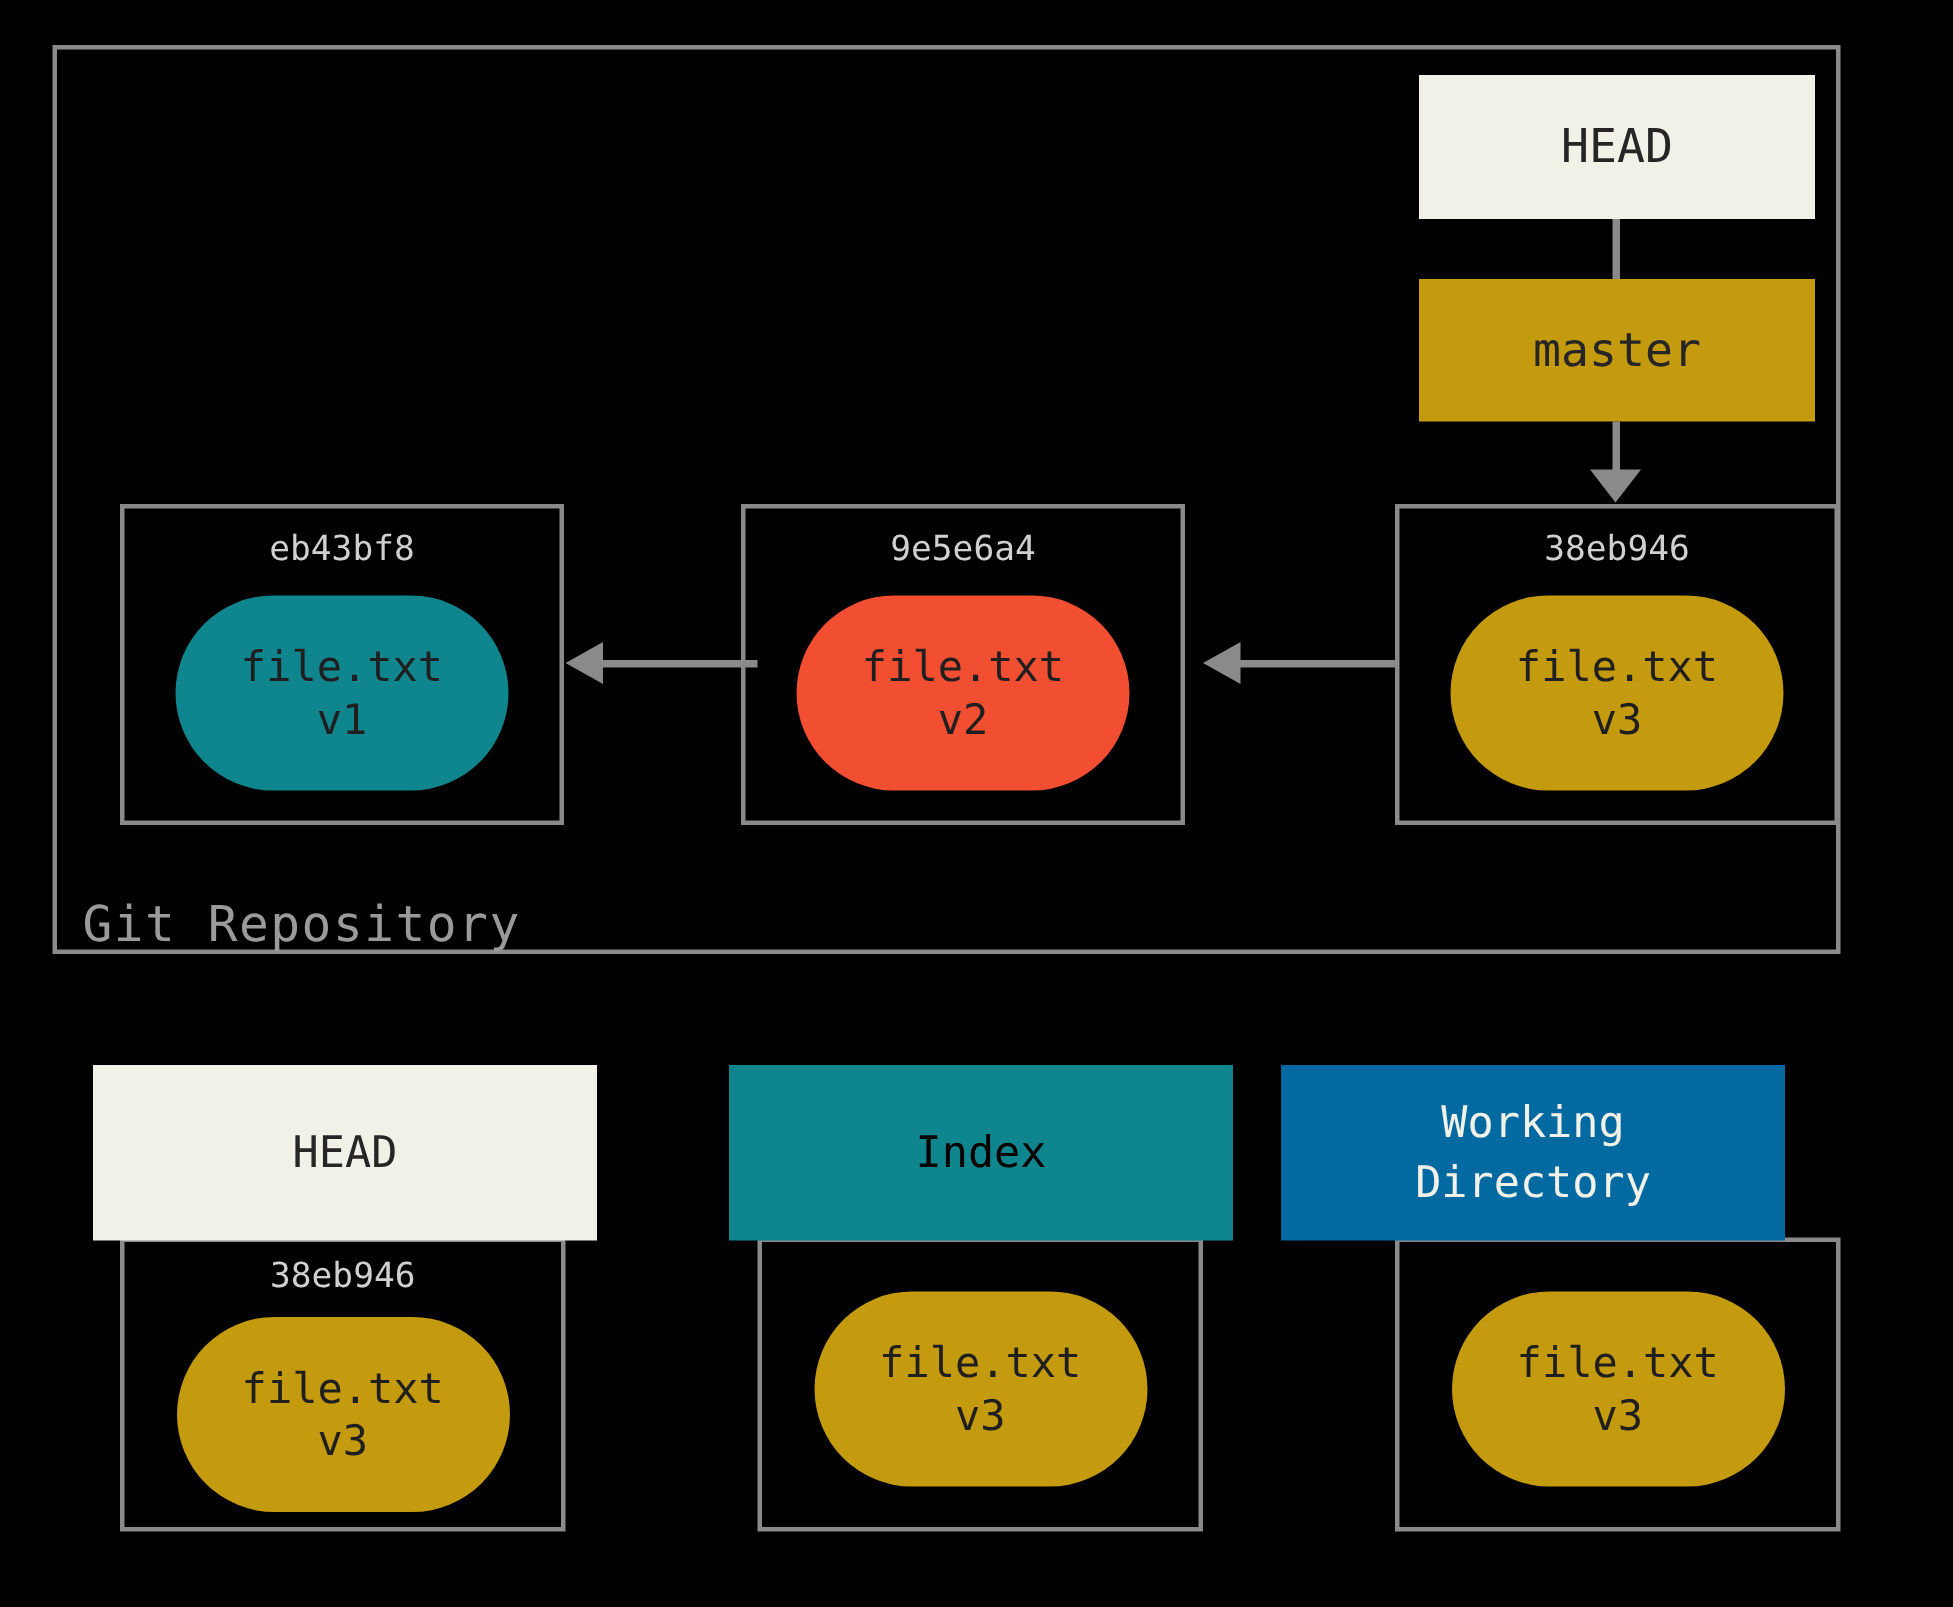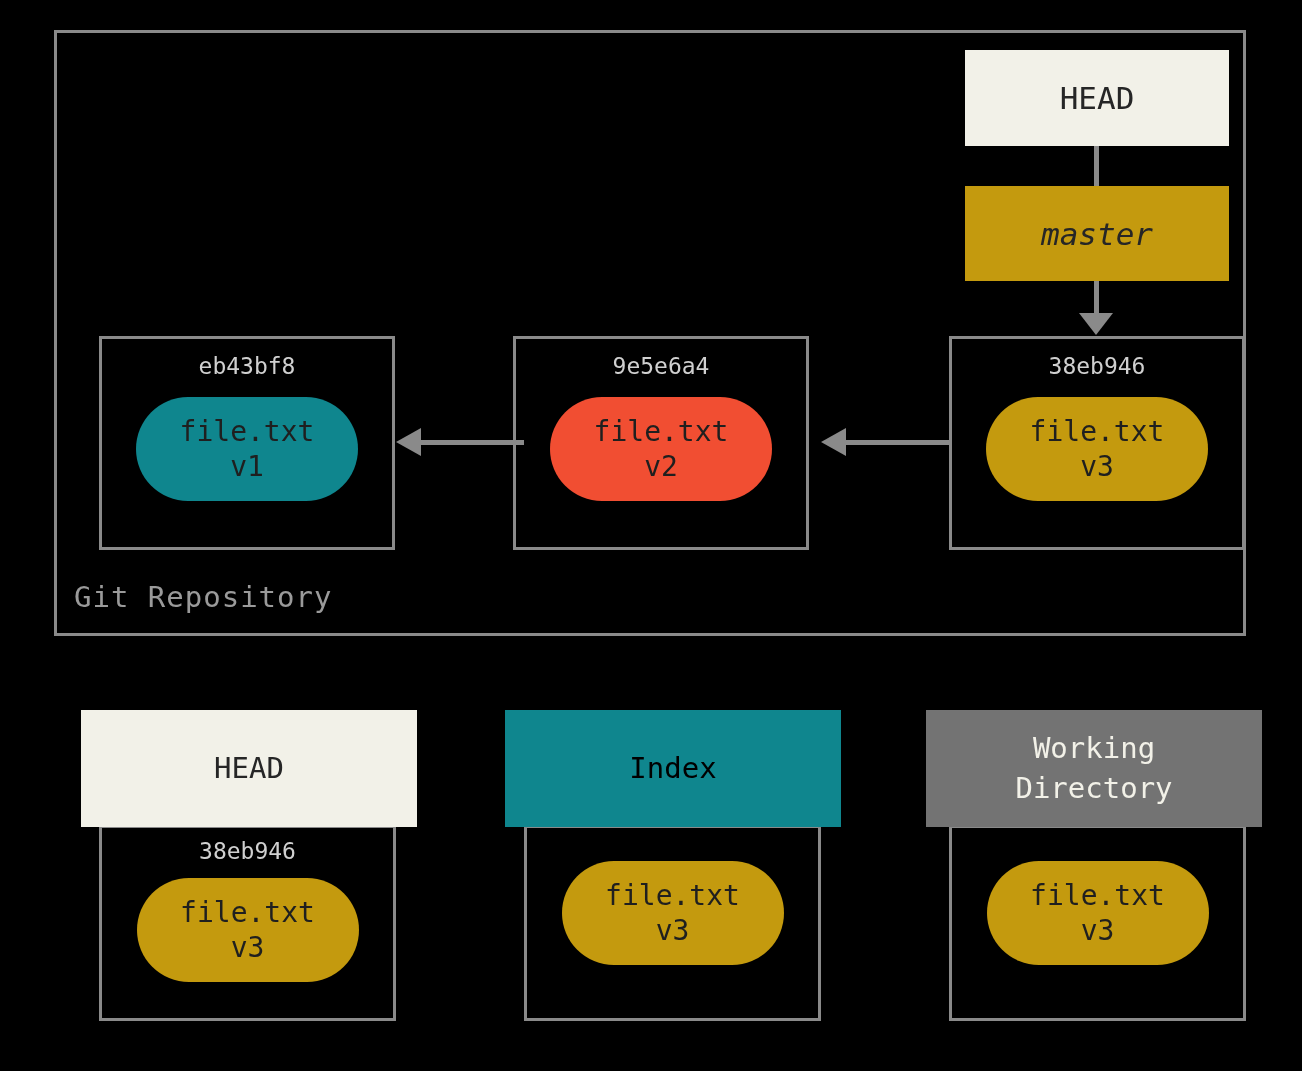--- a/index.html
+++ b/index.html
@@ -8,45 +8,45 @@
     background: #000000;
   }
   .canvas {
     position: relative;
     width: 1302px;
     height: 1071px;
     background: #000000;
     font-family: "DejaVu Sans Mono", "Liberation Mono", monospace;
     overflow: hidden;
   }
-  .abs { position: absolute; margin-left: 19px; }
+  .abs { position: absolute; }
 
   
   .repo-box {
     left: 35px; top: 30px;
     width: 1192px; height: 606px;
     border: 3px solid #8A8A8A;
     box-sizing: border-box;
   }
   .repo-label {
-    left: 55px; top: 580px;
-    font-size: 29px;
+    left: 55px; top: 596px;
+    font-size: 33px;
     color: #9A9A9A;
     letter-spacing: 1px;
   }
 
   
   .ref-box {
     width: 264px; height: 96px;
     display: flex; align-items: center; justify-content: center;
     font-size: 31px;
     box-sizing: border-box;
   }
   .head-ref { left: 946px; top: 50px; background: #F2F1E8; color: #262626; }
-  .master-ref { left: 946px; top: 186px; background: #C49A0E; color: #262626; height: 95px; font-style: italic; }
+  .master-ref { left: 946px; top: 186px; background: #C49A0E; color: #262626; height: 95px; }
 
   
   .vline { width: 5px; background: #8A8A8A; }
   .vline-head-master { left: 1075px; top: 146px; height: 40px; }
   .vline-master-commit { left: 1075px; top: 281px; height: 34px; }
   .arrow-down {
     left: 1060px; top: 313px;
     width: 0; height: 0;
     border-left: 17px solid transparent;
     border-right: 17px solid transparent;
@@ -78,21 +78,21 @@
   .hash {
     position: absolute;
     top: 14px; left: 0; right: 0;
     text-align: center;
     font-size: 23px;
     color: #D0D0D0;
   }
   .pill {
     position: absolute;
     left: 50%; transform: translateX(-50%);
-    width: 222px; height: 104px;
+    width: 222px; height: 130px;
     border-radius: 65px;
     display: flex; flex-direction: column;
     align-items: center; justify-content: center;
     font-size: 28px;
     line-height: 1.25;
     color: #1F1F1F;
     text-align: center;
   }
   .pill-in-commit { top: 58px; }
   .teal-bg { background: #0F868E; }
@@ -108,21 +108,21 @@
     z-index: 2;
     text-align: center;
   }
   .area-header span {
     display: inline-block;
     max-width: 240px;
     line-height: 1.35;
   }
   .header-head { left: 62px; background: #F2F1E8; color: #262626; }
   .header-index { left: 486px; background: #0F868E; color: #000000; }
-  .header-working { left: 907px; background: #737373; color: #F2F1E8; }
+  .header-working { left: 854px; background: #0369a1; color: #F2F1E8; }
 
   .area-box {
     top: 825px;
     width: 297px; height: 196px;
     border: 3px solid #8A8A8A;
     box-sizing: border-box;
     z-index: 1;
   }
   .area-box-head { left: 80px; }
   .area-box-index { left: 505px; }

